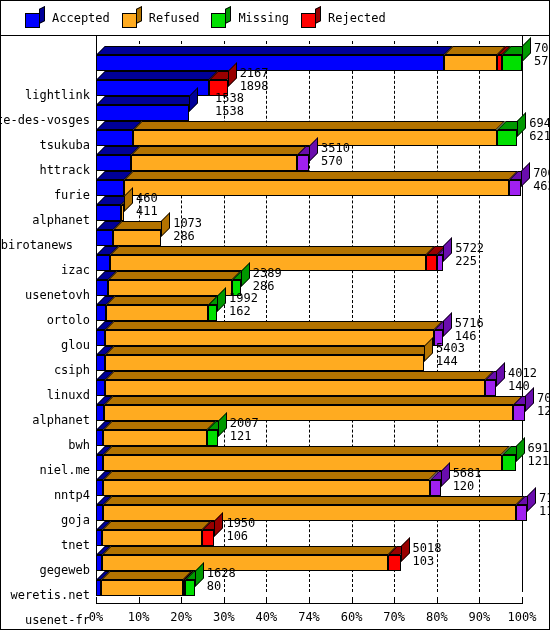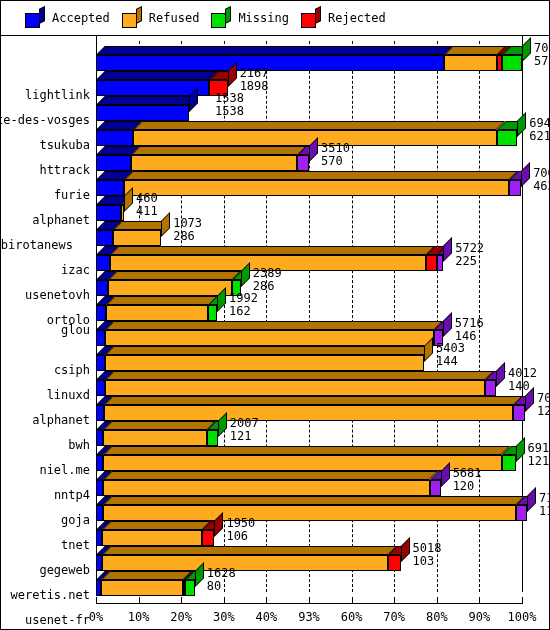--- a/index.html
+++ b/index.html
@@ -402,21 +402,21 @@
       <div class="ylabel" style="top: 253px; right: 459px;">usenetovh</div>
       <div class="vals" style="left: 454.19px; top: 206px;">
         <div>5722</div>
         <div>225</div>
       </div>
       <div class="ylabel" style="top: 278px; right: 459px;">ortolo</div>
       <div class="vals" style="left: 251.84px; top: 231px;">
         <div>2389</div>
         <div>286</div>
       </div>
-      <div class="ylabel" style="top: 288px; right: 459px;">glou</div>
+      <div class="ylabel" style="top: 303px; right: 459px;">glou</div>
       <div class="vals" style="left: 227.984px; top: 256px;">
         <div>1992</div>
         <div>162</div>
       </div>
       <div class="ylabel" style="top: 328px; right: 459px;">csiph</div>
       <div class="vals" style="left: 453.764px; top: 281px;">
         <div>5716</div>
         <div>146</div>
       </div>
       <div class="ylabel" style="top: 353px; right: 459px;">linuxd</div>
@@ -467,21 +467,21 @@
       <div class="ylabel" style="top: 578px; right: 459px;">usenet-fr</div>
       <div class="vals" style="left: 205.832px; top: 531px;">
         <div>1628</div>
         <div>80</div>
       </div>
       <div class="xlab" style="left: 95px;">0%</div>
       <div class="xlab" style="left: 137.6px;">10%</div>
       <div class="xlab" style="left: 180.2px;">20%</div>
       <div class="xlab" style="left: 222.8px;">30%</div>
       <div class="xlab" style="left: 265.4px;">40%</div>
-      <div class="xlab" style="left: 308px;">93%</div>
+      <div class="xlab" style="left: 308px;">74%</div>
       <div class="xlab" style="left: 350.6px;">60%</div>
       <div class="xlab" style="left: 393.2px;">70%</div>
       <div class="xlab" style="left: 435.8px;">80%</div>
       <div class="xlab" style="left: 478.4px;">90%</div>
       <div class="xlab" style="left: 521px;">100%</div>
     </div>
 
 </div>
 
 </body></html>

